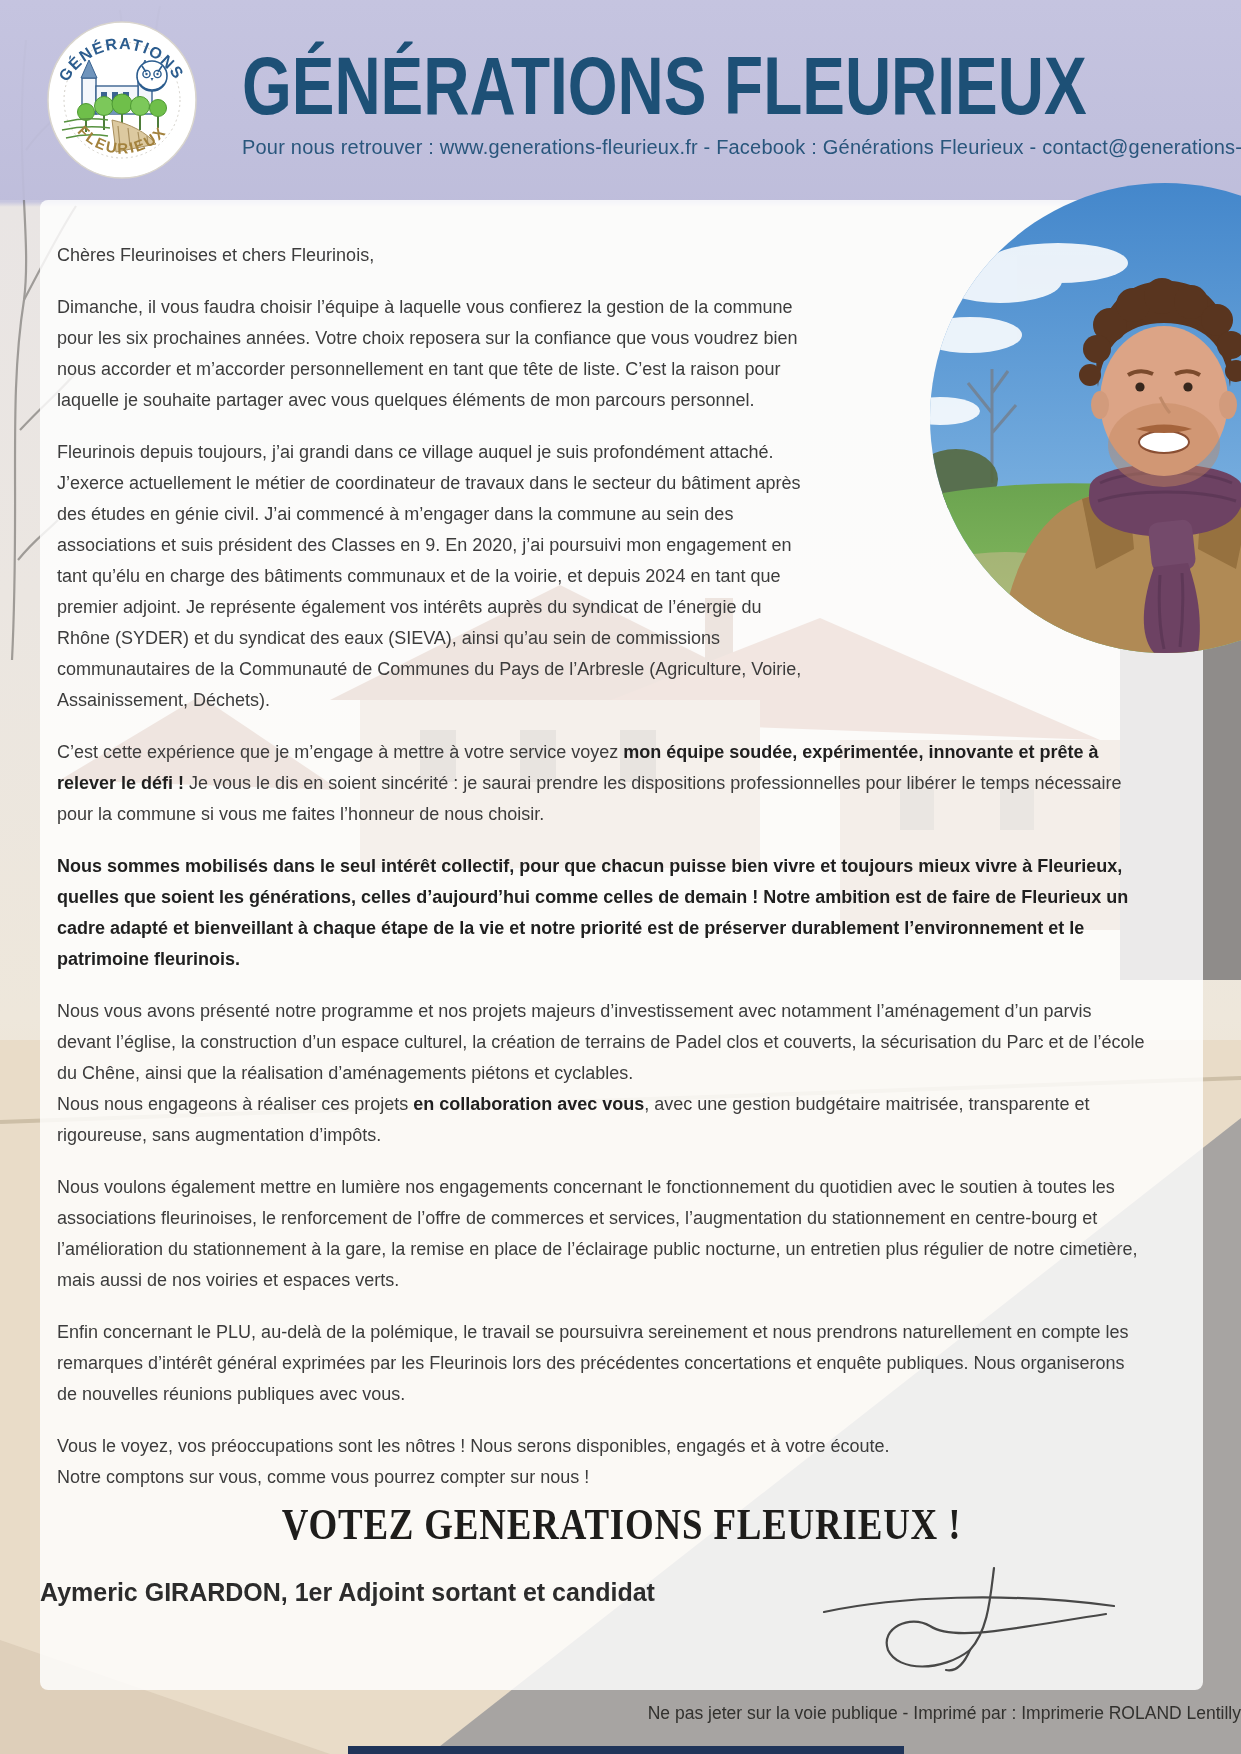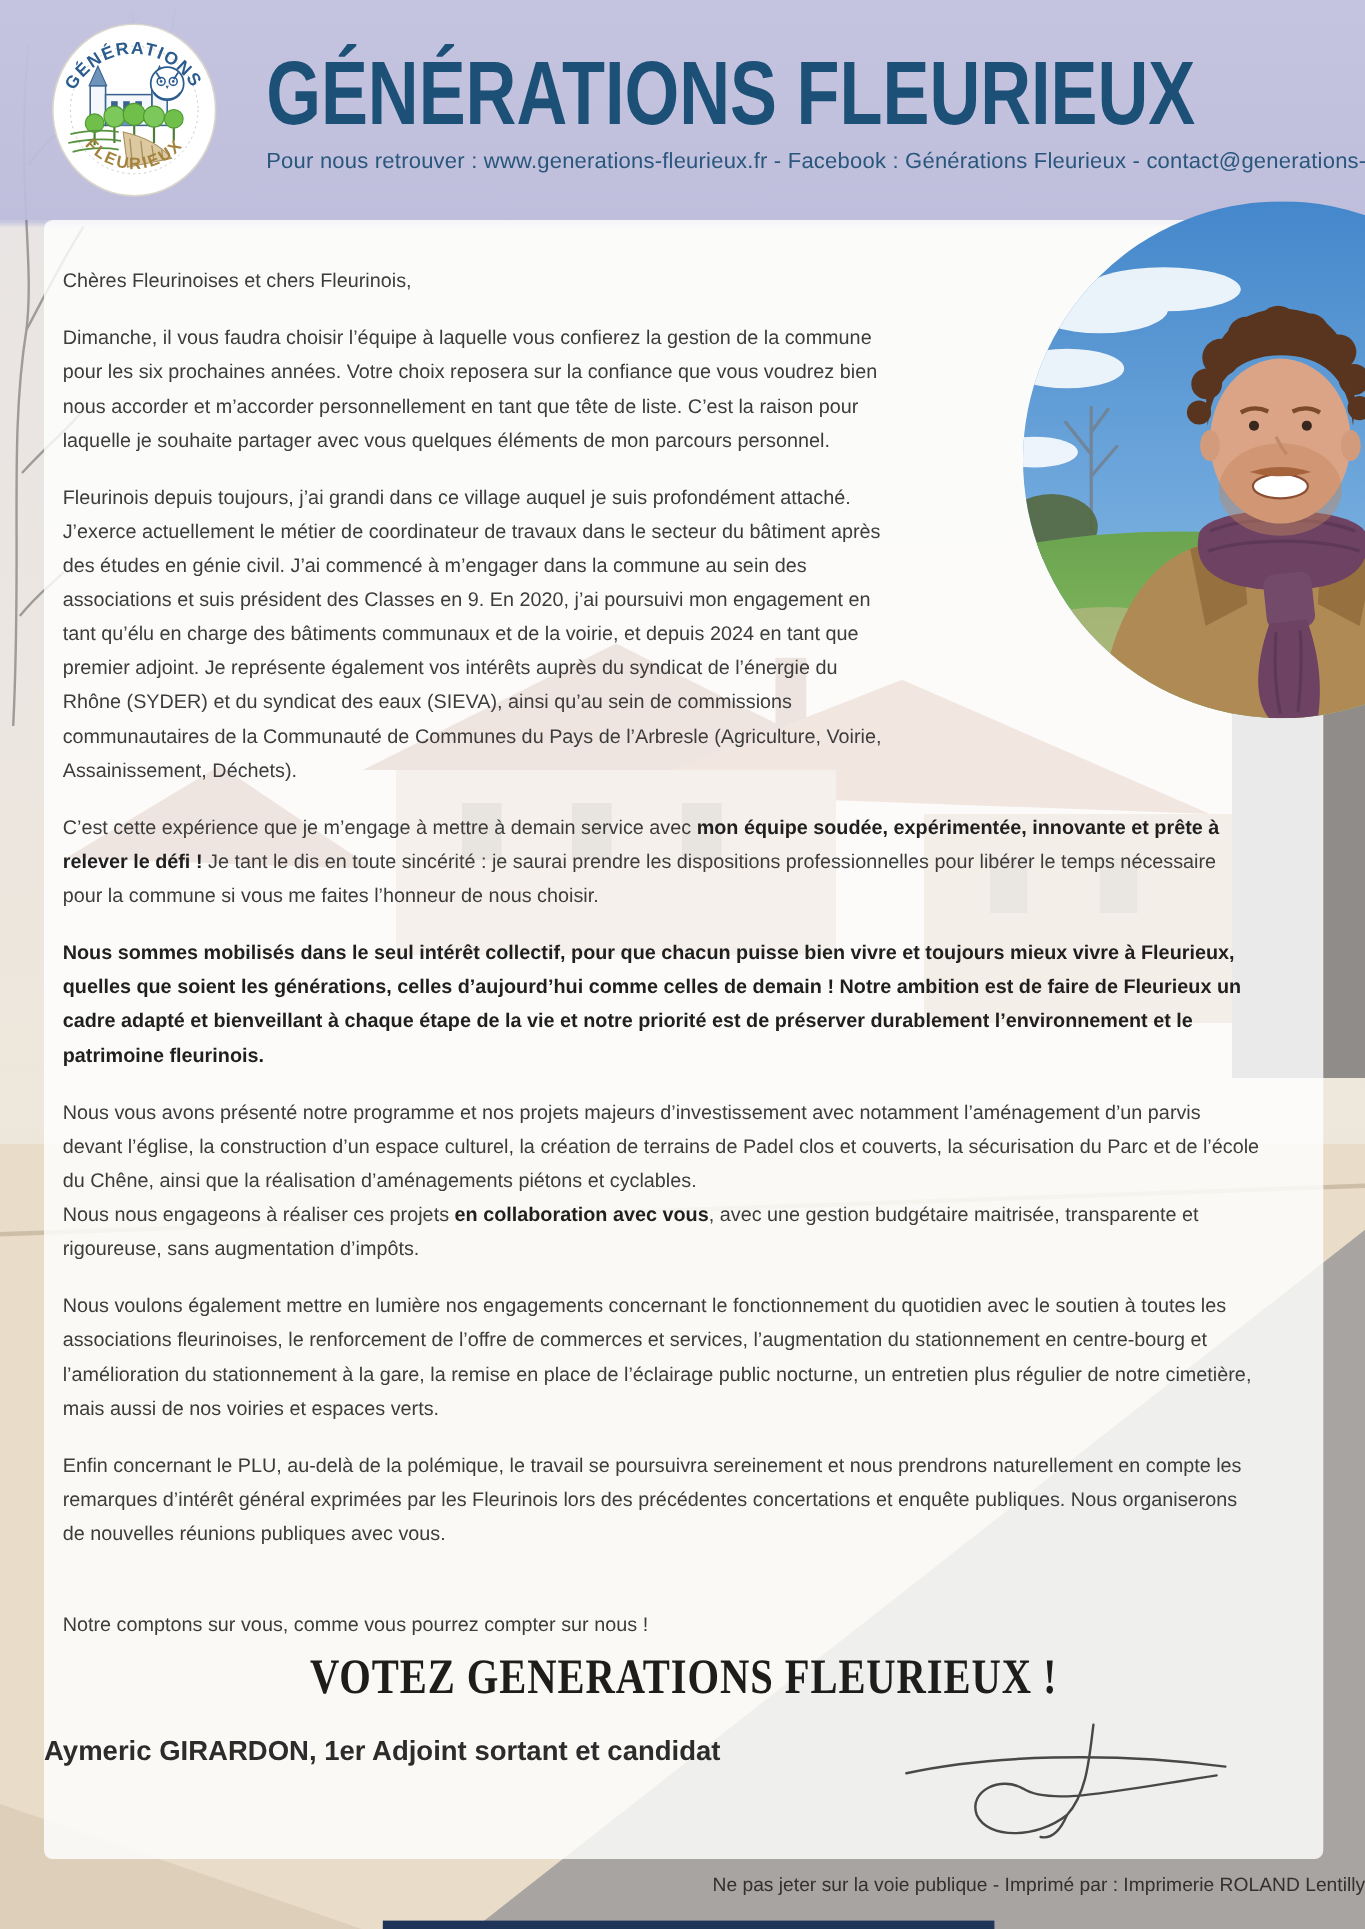--- a/index.html
+++ b/index.html
@@ -155,26 +155,26 @@
       <div class="tagline">Pour nous retrouver : www.generations-fleurieux.fr - Facebook : Générations Fleurieux - contact@generations-fleurieux.fr</div>
     </div>
   </header>
 
   <main class="panel">
     <div class="letter">
       <div class="photo-spacer"></div>
       <p>Chères Fleurinoises et chers Fleurinois,</p>
       <p>Dimanche, il vous faudra choisir l’équipe à laquelle vous confierez la gestion de la commune pour les six prochaines années. Votre choix reposera sur la confiance que vous voudrez bien nous accorder et m’accorder personnellement en tant que tête de liste. C’est la raison pour laquelle je souhaite partager avec vous quelques éléments de mon parcours personnel.</p>
       <p>Fleurinois depuis toujours, j’ai grandi dans ce village auquel je suis profondément attaché. J’exerce actuellement le métier de coordinateur de travaux dans le secteur du bâtiment après des études en génie civil. J’ai commencé à m’engager dans la commune au sein des associations et suis président des Classes en 9. En 2020, j’ai poursuivi mon engagement en tant qu’élu en charge des bâtiments communaux et de la voirie, et depuis 2024 en tant que premier adjoint. Je représente également vos intérêts auprès du syndicat de l’énergie du Rhône (SYDER) et du syndicat des eaux (SIEVA), ainsi qu’au sein de commissions communautaires de la Communauté de Communes du Pays de l’Arbresle (Agriculture, Voirie, Assainissement, Déchets).</p>
-      <p><span>C’est cette expérience que je m’engage à mettre à demain service avec </span><strong>mon équipe soudée, expérimentée, innovante et prête à relever le défi !</strong><span> Je tant le dis en toute sincérité : je saurai prendre les dispositions professionnelles pour libérer le temps nécessaire pour la commune si vous me faites l’honneur de nous choisir.</span></p>
+      <p><span>C’est cette expérience que je m’engage à mettre à votre service voyez </span><strong>mon équipe soudée, expérimentée, innovante et prête à relever le défi !</strong><span> Je vous le dis en soient sincérité : je saurai prendre les dispositions professionnelles pour libérer le temps nécessaire pour la commune si vous me faites l’honneur de nous choisir.</span></p>
       <p class="allbold"><strong>Nous sommes mobilisés dans le seul intérêt collectif, pour que chacun puisse bien vivre et toujours mieux vivre à Fleurieux, quelles que soient les générations, celles d’aujourd’hui comme celles de demain ! Notre ambition est de faire de Fleurieux un cadre adapté et bienveillant à chaque étape de la vie et notre priorité est de préserver durablement l’environnement et le patrimoine fleurinois.</strong></p>
       <p><span>Nous vous avons présenté notre programme et nos projets majeurs d’investissement avec notamment l’aménagement d’un parvis devant l’église, la construction d’un espace culturel, la création de terrains de Padel clos et couverts, la sécurisation du Parc et de l’école du Chêne, ainsi que la réalisation d’aménagements piétons et cyclables.</span><br><span>Nous nous engageons à réaliser ces projets </span><strong>en collaboration avec vous</strong><span>, avec une gestion budgétaire maitrisée, transparente et rigoureuse, sans augmentation d’impôts.</span></p>
       <p>Nous voulons également mettre en lumière nos engagements concernant le fonctionnement du quotidien avec le soutien à toutes les associations fleurinoises, le renforcement de l’offre de commerces et services, l’augmentation du stationnement en centre-bourg et l’amélioration du stationnement à la gare, la remise en place de l’éclairage public nocturne, un entretien plus régulier de notre cimetière, mais aussi de nos voiries et espaces verts.</p>
       <p>Enfin concernant le PLU, au-delà de la polémique, le travail se poursuivra sereinement et nous prendrons naturellement en compte les remarques d’intérêt général exprimées par les Fleurinois lors des précédentes concertations et enquête publiques. Nous organiserons de nouvelles réunions publiques avec vous.</p>
-      <p><br><span>Notre comptons sur vous, comme vous pourrez compter sur nous !</span></p>
+      <p><span>Vous le voyez, vos préoccupations sont les nôtres ! Nous serons disponibles, engagés et à votre écoute.</span><br><span>Notre comptons sur vous, comme vous pourrez compter sur nous !</span></p>
     </div>
     <div class="cta">VOTEZ GENERATIONS FLEURIEUX !</div>
     <div class="sig-line">Aymeric GIRARDON, 1er Adjoint sortant et candidat</div>
   </main>
 
   <div class="candidate-photo">
     <svg width="470" height="470" viewBox="0 0 470 470">
       <defs>
         <linearGradient id="sky" x1="0" y1="0" x2="0" y2="1">
           <stop offset="0" stop-color="#4487cb"></stop>

